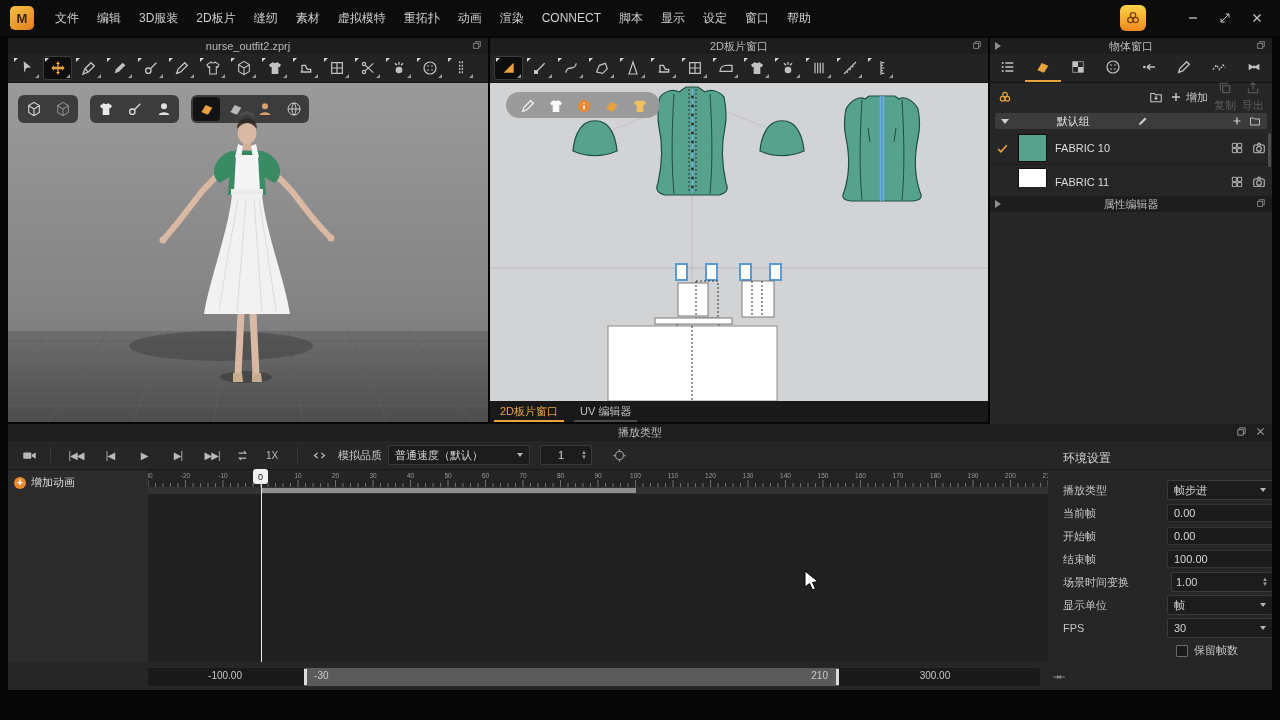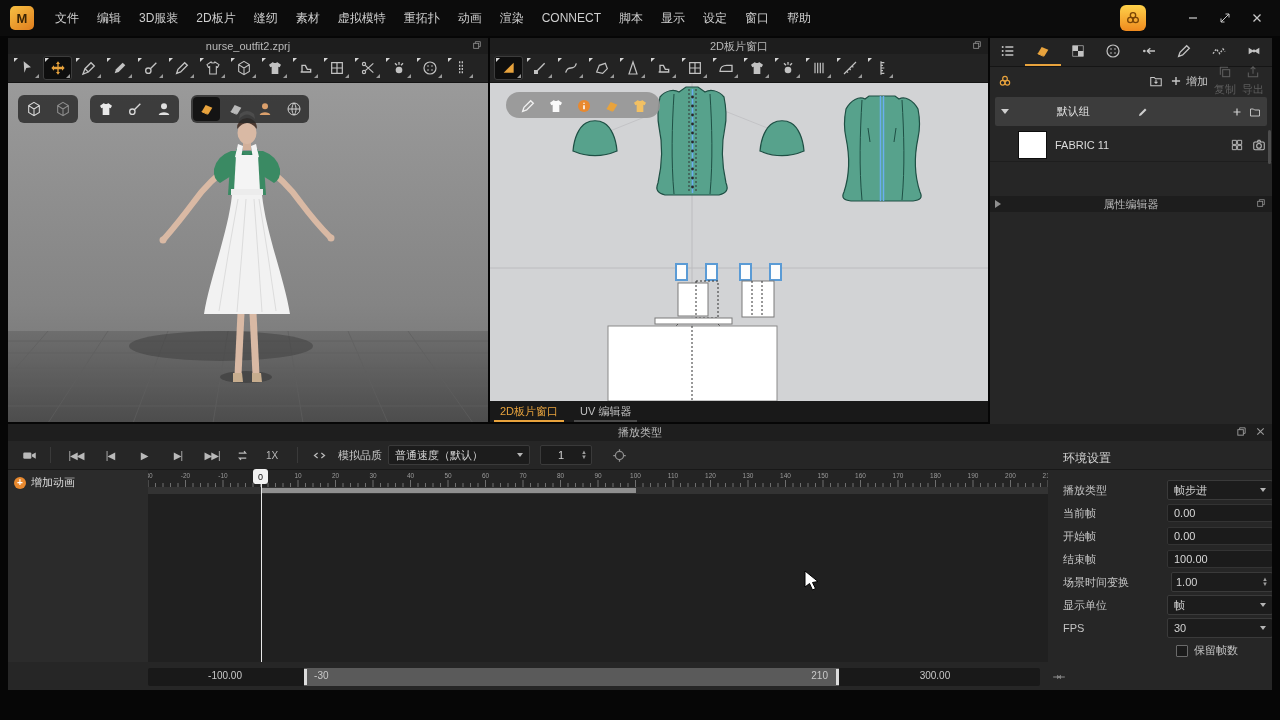--- a/index.html
+++ b/index.html
@@ -53,21 +53,21 @@
   #panelRight{left:990px;top:38px;width:282px;height:386px;}
   .obj-tabs{height:28px;background:#232323;display:flex;align-items:stretch;border-bottom:1px solid #151515;}
   .obj-tab{flex:1;display:flex;align-items:center;justify-content:center;color:#c2c2c2;border-bottom:2px solid transparent;}
   .obj-tab svg{width:16px;height:16px;}
   .obj-tab.active{color:#e8a33d;border-bottom-color:#e8a33d;}
   .action-row{height:28px;display:flex;align-items:center;color:#c7c7c7;font-size:11px;padding:0 8px;gap:6px;}
   .action-row .spacer{flex:1;}
   .act{display:flex;align-items:center;gap:3px;}
   .act svg{width:14px;height:14px;}
   .act.disabled{color:#5d5d5d;flex-direction:column;}
-  .group-row{height:29px;background:#3c3c3c;margin:2px 5px;border-radius:2px;display:flex;align-items:center;font-size:11px;color:#e0e0e0;padding:0 6px;gap:6px;}
+  .group-row{height:16px;background:#3c3c3c;margin:2px 5px;border-radius:2px;display:flex;align-items:center;font-size:11px;color:#e0e0e0;padding:0 6px;gap:6px;}
   .group-row .caret{width:0;height:0;border-top:5px solid #cfcfcf;border-left:4px solid transparent;border-right:4px solid transparent;}
   .group-row .gname{flex:1;text-align:center;}
   .group-row svg{width:12px;height:12px;color:#cfcfcf;}
   .fabric-list{height:56px;overflow:hidden;position:relative;}
   .fabric-row{height:33px;display:flex;align-items:center;padding:0 6px;gap:8px;border-bottom:1px solid #1e1e1e;}
   .fabric-row .chk{width:14px;height:14px;color:#e8a33d;}
   .fabric-row .chk svg{width:13px;height:13px;}
   .swatch{width:27px;height:26px;border:1px solid #0d0d0d;flex:none;}
   .fabric-name{flex:1;color:#dcdcdc;font-size:11px;}
   .fabric-row .mini{width:15px;height:15px;color:#bdbdbd;}
@@ -698,20 +698,28 @@
         <line x1="202" y1="243" x2="202" y2="318" stroke="#333" stroke-dasharray="2 2"></line>
       </svg>
     </div>
     <div class="tabs">
       <div class="tab active">2D板片窗口</div>
       <div class="tab">UV 编辑器</div>
     </div>
   </div>
 
   <div class="panel" id="panelRight">
+    <div class="panel-title">
+      <span class="side-arrow"></span>
+      <span>物体窗口</span>
+      <span class="float-btn"><svg viewBox="0 0 24 24">
+            <rect x="4" y="8" width="12" height="12" fill="none" stroke="currentColor" stroke-width="2"></rect>
+            <path d="M8 8V4h12v12h-4" fill="none" stroke="currentColor" stroke-width="2"></path>
+          </svg></span>
+    </div>
     <div class="obj-tabs" id="objTabs">
         <div class="obj-tab">
           <span style="width: 16px; height: 16px; display: inline-block;">
             <svg viewBox="0 0 24 24" width="100%" height="100%" style="display:block">
               <path d="M8 6h12M8 12h12M8 18h12" stroke="currentColor" stroke-width="2"></path>
               <circle cx="4" cy="6" r="1.5" fill="currentColor"></circle>
               <circle cx="4" cy="12" r="1.5" fill="currentColor"></circle>
               <circle cx="4" cy="18" r="1.5" fill="currentColor"></circle>
             </svg>
           </span>
@@ -832,20 +840,39 @@
             <path d="M12 5v14M5 12h14" stroke="currentColor" stroke-width="2.4"></path>
           </svg>
         </span>
       <span style="width: 12px; height: 12px; display: inline-block;">
           <svg viewBox="0 0 24 24" width="100%" height="100%" style="display:block">
             <path d="M3 6h6l2 2h10v12H3z" fill="none" stroke="currentColor" stroke-width="1.8"></path>
           </svg>
         </span>
     </div>
     <div class="fabric-list" id="fabricList">
+        <div class="fabric-row">
+          <span class="chk"><svg viewBox="0 0 24 24">
+              <path d="M4 13l5 5L20 6" fill="none" stroke="currentColor" stroke-width="3"></path>
+            </svg></span>
+          <span class="swatch" style="background:#57A28C;"></span>
+          <span class="fabric-name">FABRIC 10</span>
+          <span class="mini" style="display: inline-block; width: 14px; height: 14px;">
+            <svg viewBox="0 0 24 24" width="100%" height="100%" style="display:block">
+              <path d="M4 4h7v7H4zM13 4h7v7h-7zM4 13h7v7H4zM13 13h7v7h-7z" fill="none" stroke="currentColor" stroke-width="1.6"></path>
+            </svg>
+          </span>
+          <span class="mini" style="display: inline-block; width: 14px; height: 14px;">
+            <svg viewBox="0 0 24 24" width="100%" height="100%" style="display:block">
+              <rect x="3" y="7" width="18" height="13" rx="2" fill="none" stroke="currentColor" stroke-width="1.8"></rect>
+              <circle cx="12" cy="13.5" r="4" fill="none" stroke="currentColor" stroke-width="1.8"></circle>
+              <path d="M9 7l1.5-3h3L15 7" fill="none" stroke="currentColor" stroke-width="1.8"></path>
+            </svg>
+          </span>
+        </div>
         <div class="fabric-row">
           <span class="chk"></span>
           <span class="swatch" style="background:#FFFFFF;"></span>
           <span class="fabric-name">FABRIC 11</span>
           <span class="mini" style="display: inline-block; width: 14px; height: 14px;">
             <svg viewBox="0 0 24 24" width="100%" height="100%" style="display:block">
               <path d="M4 4h7v7H4zM13 4h7v7h-7zM4 13h7v7H4zM13 13h7v7h-7z" fill="none" stroke="currentColor" stroke-width="1.6"></path>
             </svg>
           </span>
           <span class="mini" style="display: inline-block; width: 14px; height: 14px;">

